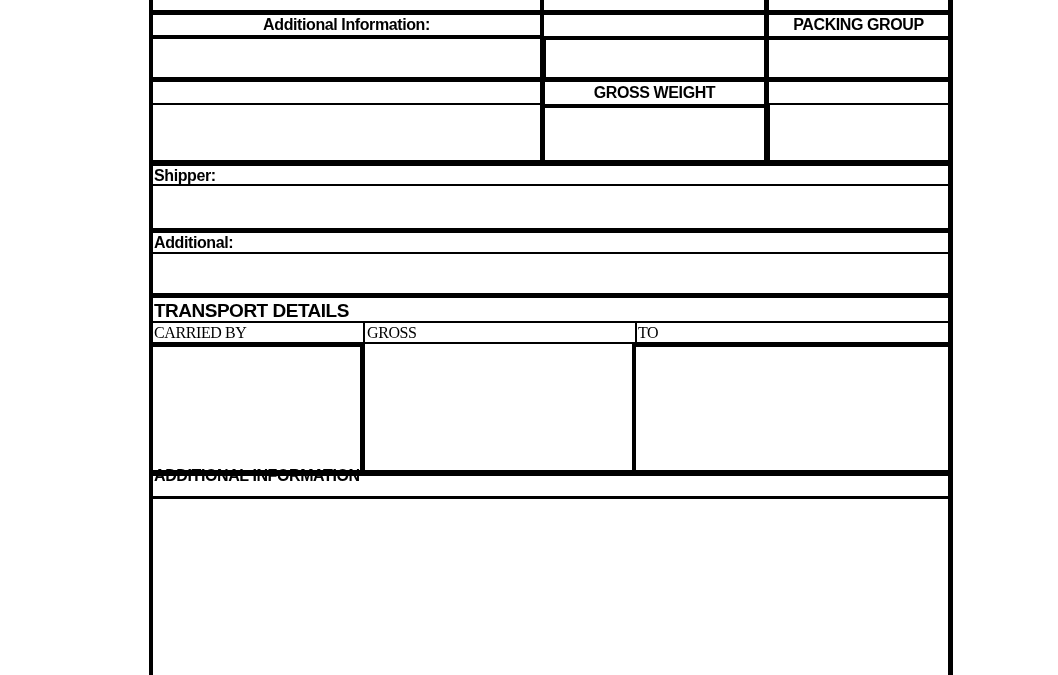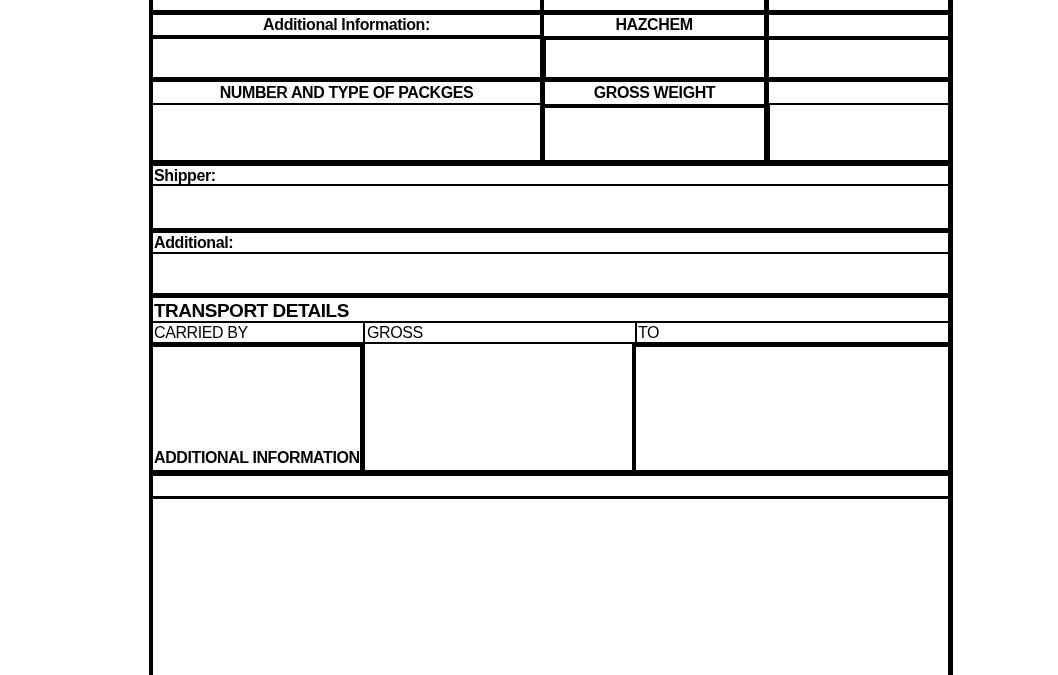--- a/index.html
+++ b/index.html
@@ -6,52 +6,51 @@
   body { width:1058px; height:675px; position:relative; overflow:hidden;
          font-family:"Liberation Sans", sans-serif; color:#000; }
   .form { position:absolute; left:0; top:0; width:1058px; height:675px; }
   .hl { position:absolute; background:#000; }
   .vl { position:absolute; background:#000; }
   .lbl { position:absolute; font-weight:bold; white-space:nowrap; line-height:1; }
   .center { text-align:center; }
   .field { position:absolute; box-sizing:border-box; background:transparent; border:none; outline:none; }
   .b16 { font-size:16px; letter-spacing:-0.4px; }
   .b19 { font-size:19px; letter-spacing:-0.5px; }
-  .n16 { font-size:16px; font-weight:normal; letter-spacing:-0.4px; }
+  .n16 { font-size:16px; font-weight:normal; letter-spacing:-0.4px;font-family:Liberation Serif, serif; }
 </style>
 </head>
 <body>
 
 <div class="form">
 
   <div class="vl" style="left:149px;top:0;width:4px;height:675px;"></div>
   <div class="vl" style="left:948px;top:0;width:5px;height:675px;"></div>
 
   <div class="vl" style="left:540px;top:0;width:4px;height:12px;"></div>
   <div class="vl" style="left:764px;top:0;width:5px;height:12px;"></div>
 
   <div class="hl" style="left:149px;top:10px;width:804px;height:5px;"></div>
 
   <div class="lbl b16 center" style="left:153px;top:17px;width:387px;">Additional Information:</div>
   <div class="vl" style="left:540px;top:10px;width:4px;height:28px;"></div>
-  <div class="lbl b16 center" style="left:544px;top:17px;width:220px;">HAZCHEM</div>
   <div class="vl" style="left:764px;top:10px;width:5px;height:28px;"></div>
+  <div class="lbl b16 center" style="left:769px;top:17px;width:179px;">PACKING GROUP</div>
 
   <div class="hl" style="left:149px;top:35px;width:395px;height:4px;"></div>
   <div class="hl" style="left:544px;top:36px;width:409px;height:4px;"></div>
 
   <div class="field" style="left:153px;top:39px;width:387px;height:38px;"></div>
   <div class="vl" style="left:540px;top:36px;width:6px;height:44px;"></div>
   <div class="field" style="left:546px;top:40px;width:218px;height:37px;"></div>
   <div class="vl" style="left:764px;top:36px;width:5px;height:44px;"></div>
   <div class="field" style="left:769px;top:40px;width:179px;height:37px;"></div>
 
   <div class="hl" style="left:149px;top:77px;width:804px;height:5px;"></div>
 
-  <div class="lbl b16 center" style="left:153px;top:85px;width:387px;">NUMBER AND TYPE OF PACKGES</div>
   <div class="vl" style="left:540px;top:77px;width:5px;height:30px;"></div>
   <div class="lbl b16 center" style="left:545px;top:85px;width:219px;">GROSS WEIGHT</div>
   <div class="vl" style="left:764px;top:77px;width:5px;height:30px;"></div>
 
   <div class="hl" style="left:149px;top:103px;width:395px;height:2px;"></div>
   <div class="hl" style="left:544px;top:104px;width:225px;height:4px;"></div>
   <div class="hl" style="left:769px;top:103px;width:184px;height:2px;"></div>
 
   <div class="field" style="left:153px;top:105px;width:387px;height:55px;"></div>
   <div class="vl" style="left:540px;top:104px;width:5px;height:60px;"></div>
@@ -85,17 +84,17 @@
   <div class="hl" style="left:634px;top:342px;width:319px;height:5px;"></div>
 
   <div class="field" style="left:153px;top:347px;width:207px;height:123px;"></div>
   <div class="vl" style="left:360px;top:343px;width:5px;height:130px;"></div>
   <div class="field" style="left:365px;top:344px;width:267px;height:126px;"></div>
   <div class="vl" style="left:632px;top:343px;width:4px;height:130px;"></div>
   <div class="field" style="left:636px;top:347px;width:312px;height:123px;"></div>
 
   <div class="hl" style="left:149px;top:470px;width:804px;height:6px;"></div>
 
-  <div class="lbl b16" style="left:154px;top:450px;">ADDITIONAL INFORMATION</div>
+  <div class="lbl b16" style="left:154px;top:468px;">ADDITIONAL INFORMATION</div>
   <div class="hl" style="left:149px;top:496px;width:804px;height:3px;"></div>
   <div class="field" style="left:153px;top:499px;width:795px;height:176px;"></div>
 
 </div>
 
 </body></html>

